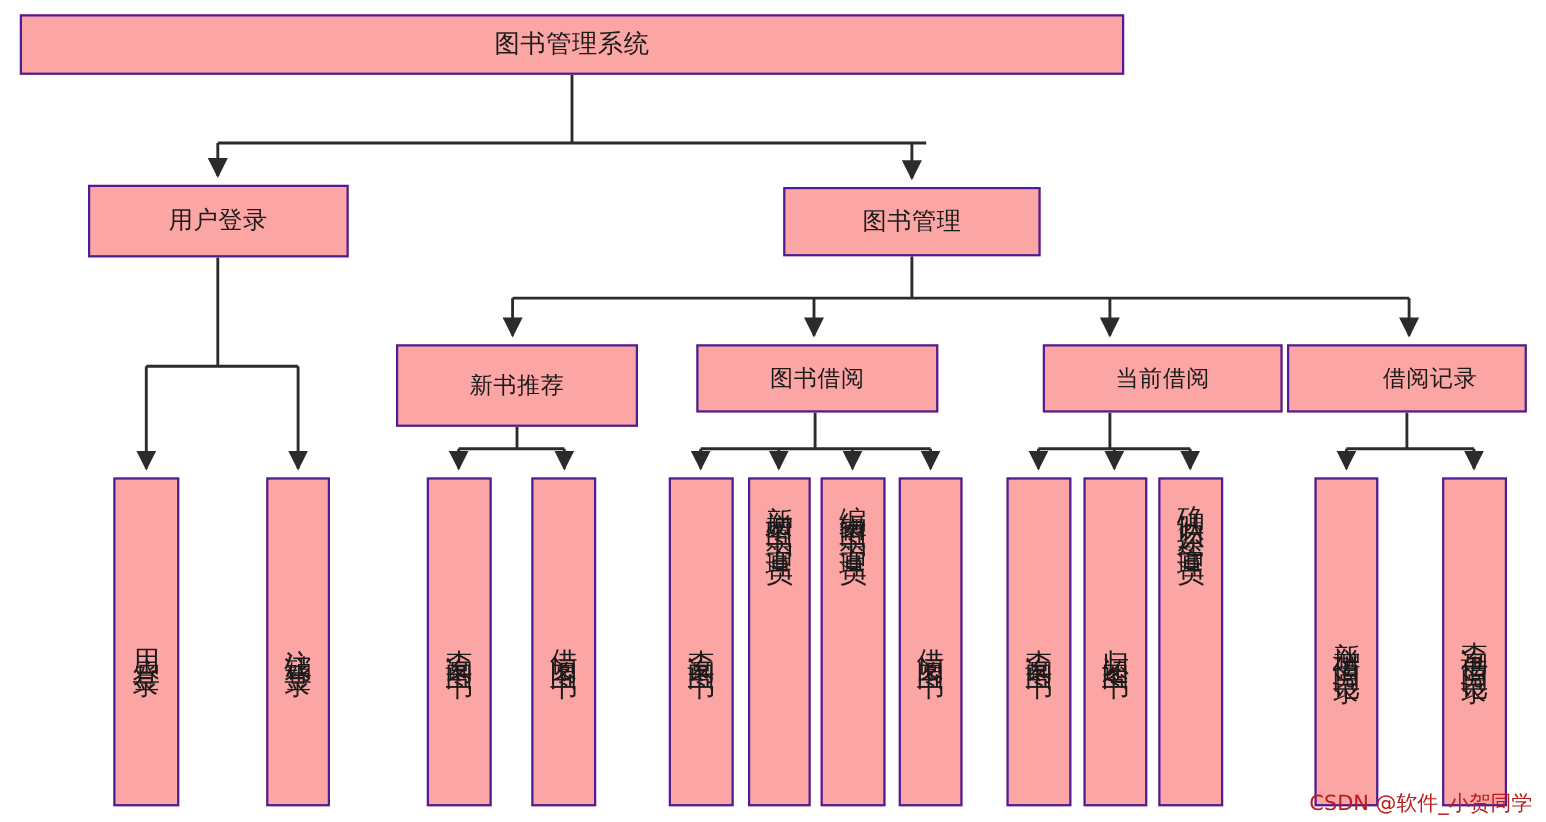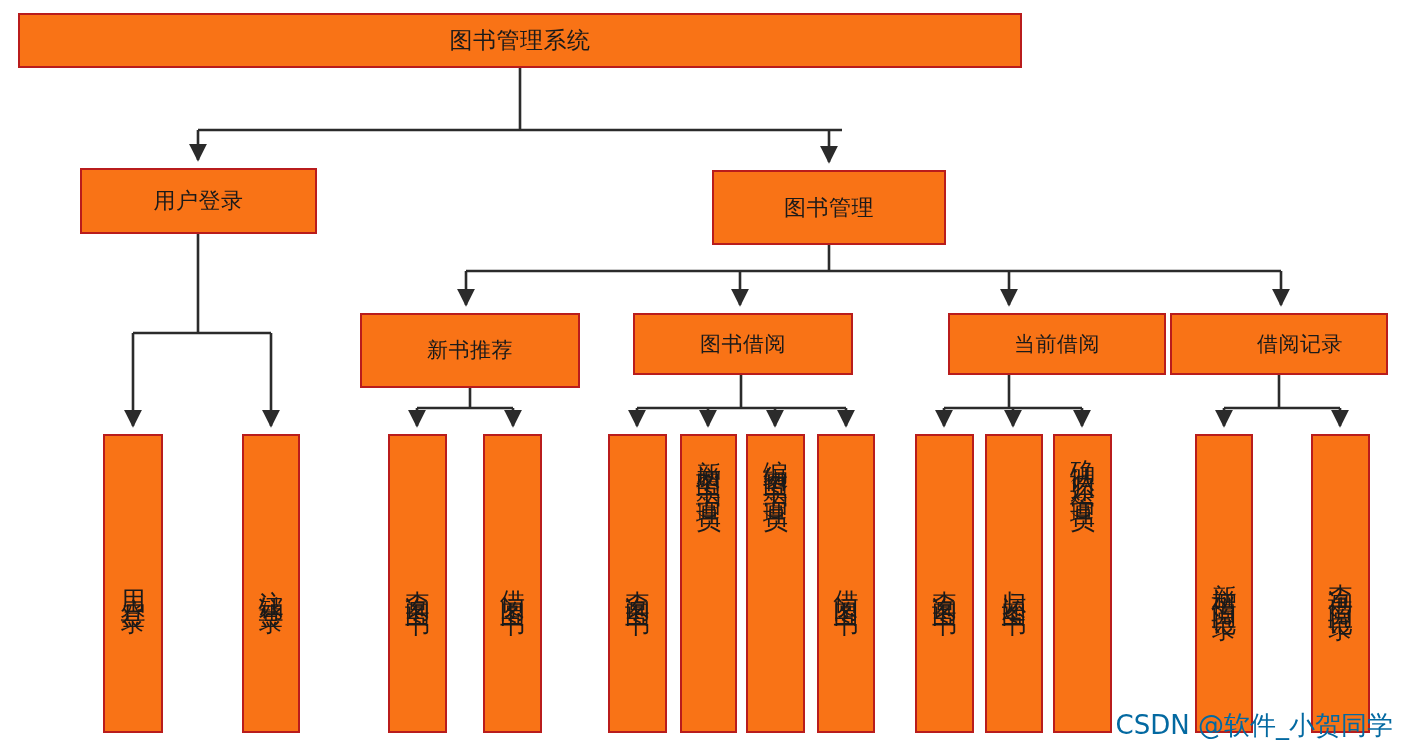--- a/index.html
+++ b/index.html
@@ -21,22 +21,22 @@
     position: absolute;
     left: 0;
     top: 0;
     width: 1405px;
     height: 747px;
     pointer-events: none;
   }
   .node {
     position: absolute;
     box-sizing: border-box;
-    border: 2px solid #b91c1c;
-    background: #f97316;
+    border: 2px solid #4c1d95;
+    background: #fca5a5;
     display: flex;
     align-items: center;
     justify-content: center;
     color: #1a1a1a;
   }
   .node-label {
     display: block;
     text-align: center;
     line-height: 1.18;
     letter-spacing: 0.5px;
@@ -62,22 +62,22 @@
     text-orientation: upright;
     font-size: 25px;
     line-height: 1.0;
     letter-spacing: 7px;
     white-space: nowrap;
   }
   .watermark {
     position: absolute;
     right: 12px;
     bottom: 4px;
-    font-size: 26px;
-    color: #0369a1;
+    font-size: 19px;
+    color: #b91c1c;
     white-space: nowrap;
     user-select: none;
   }
 </style>
 </head>
 <body>
 
 <div id="canvas">
 
   <svg class="links" viewBox="0 0 1405 747">
@@ -130,21 +130,21 @@
     </g>
   </svg>
 
   <div class="node root" style="left:18px; top:13px; width:1004px; height:55px;">
     <span class="node-label">图书管理系统</span>
   </div>
 
   <div class="node mid" style="left:80px; top:168px; width:237px; height:66px;">
     <span class="node-label">用户登录</span>
   </div>
-  <div class="node mid" style="left:712px; top:170px; width:234px; height:75px;">
+  <div class="node mid" style="left:712px; top:170px; width:234px; height:63px;">
     <span class="node-label">图书管理</span>
   </div>
 
   <div class="node sub" style="left:360px; top:313px; width:220px; height:75px;">
     <span class="node-label">新书推荐</span>
   </div>
   <div class="node sub" style="left:633px; top:313px; width:220px; height:62px;">
     <span class="node-label">图书借阅</span>
   </div>
   <div class="node sub" style="left:948px; top:313px; width:218px; height:62px;">

